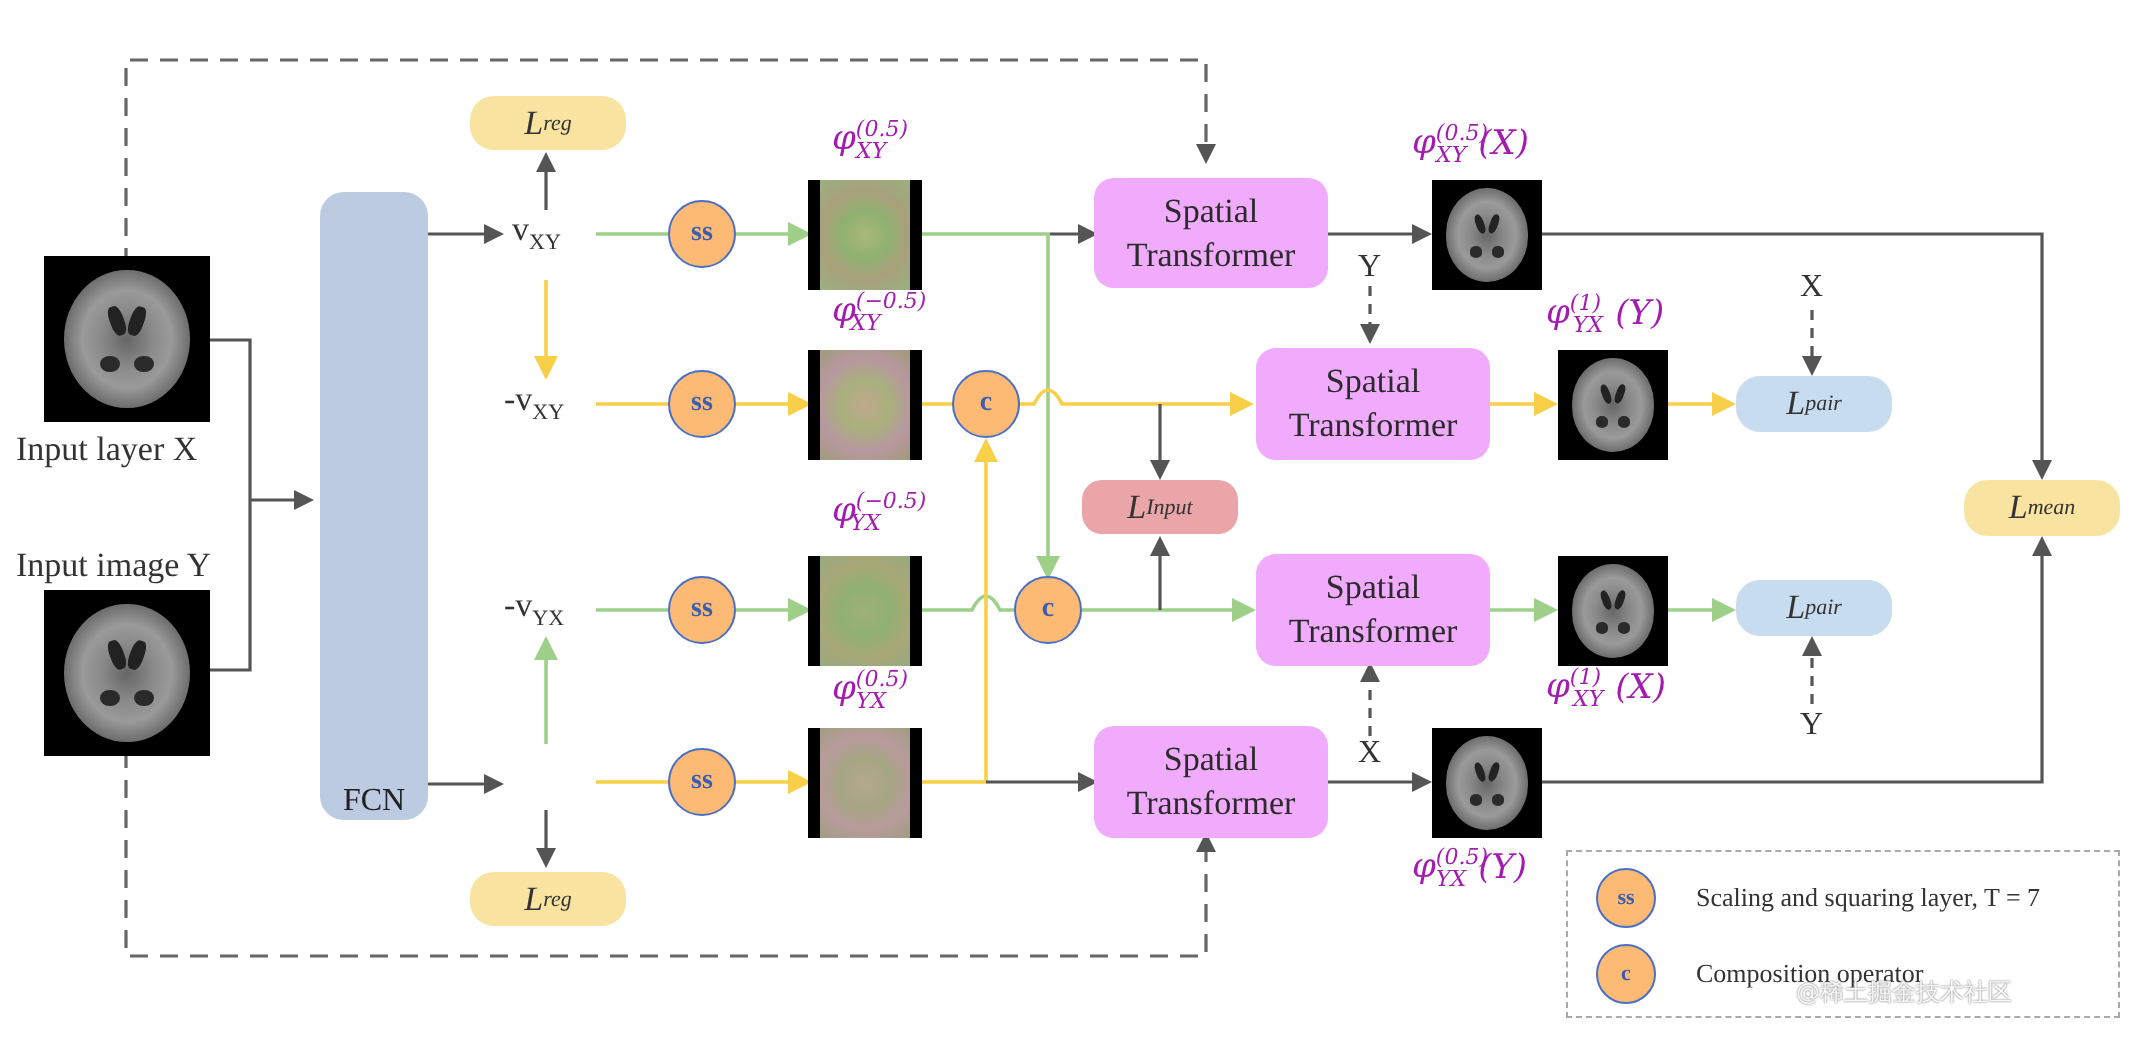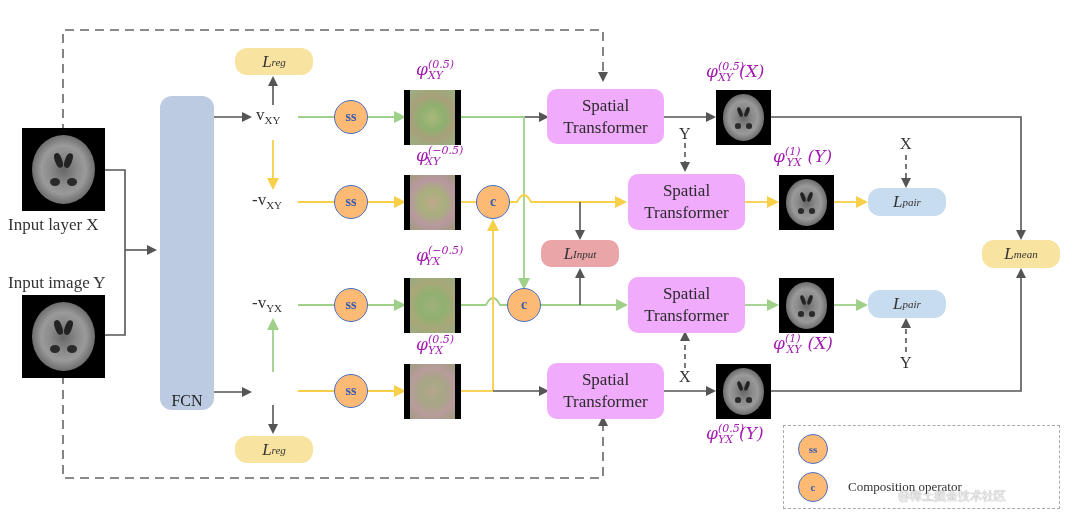--- a/index.html
+++ b/index.html
@@ -277,17 +277,18 @@
   <span>L</span>
     <sub>pair</sub>
 </div>
 <div class="box loss-yellow loss" style="left:982px; top:240px; width:78px; height:28px;">
   <span>L</span>
     <sub>mean</sub>
 </div>
 
 <div class="legend">
   <div class="circ" style="left:14px; top:8px;">ss</div>
+  <div class="txt serif" style="left:64px; top:15px;">Scaling and squaring layer, T = 7</div>
   <div class="circ" style="left:14px; top:46px;">c</div>
   <div class="txt serif" style="left:64px; top:53px;">Composition operator</div>
 </div>
 
 <div class="watermark">@稀土掘金技术社区</div>
 
 </body></html>

